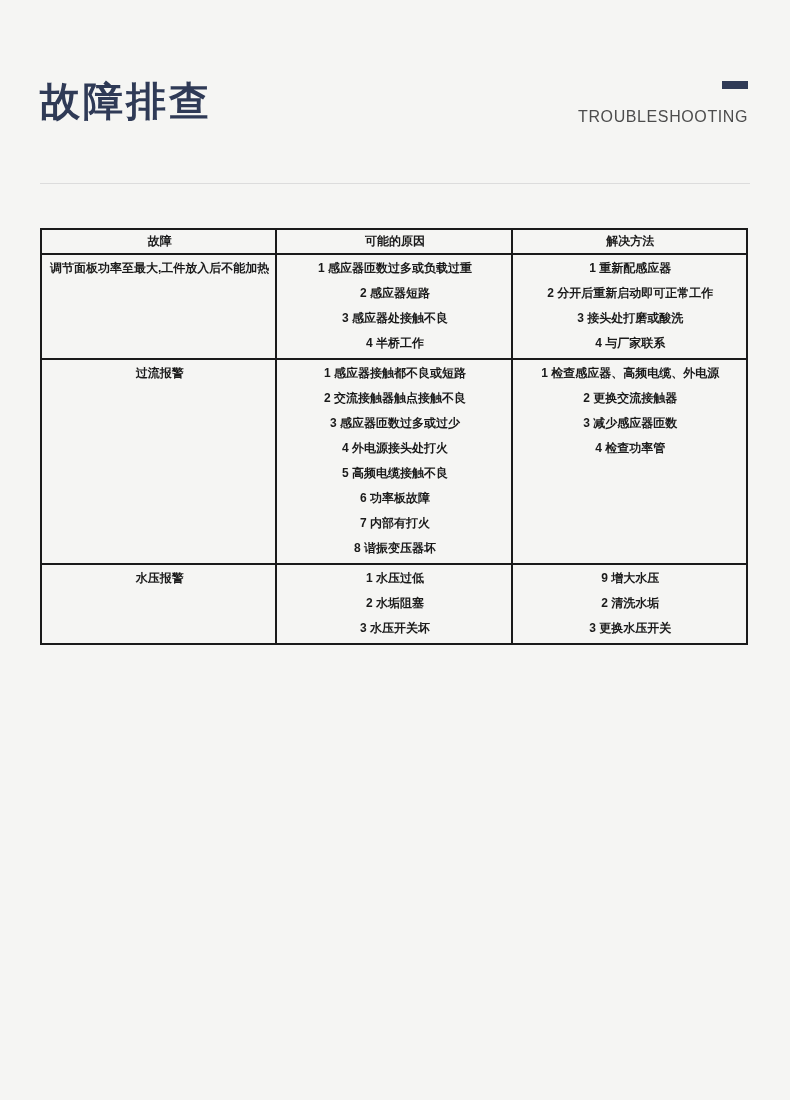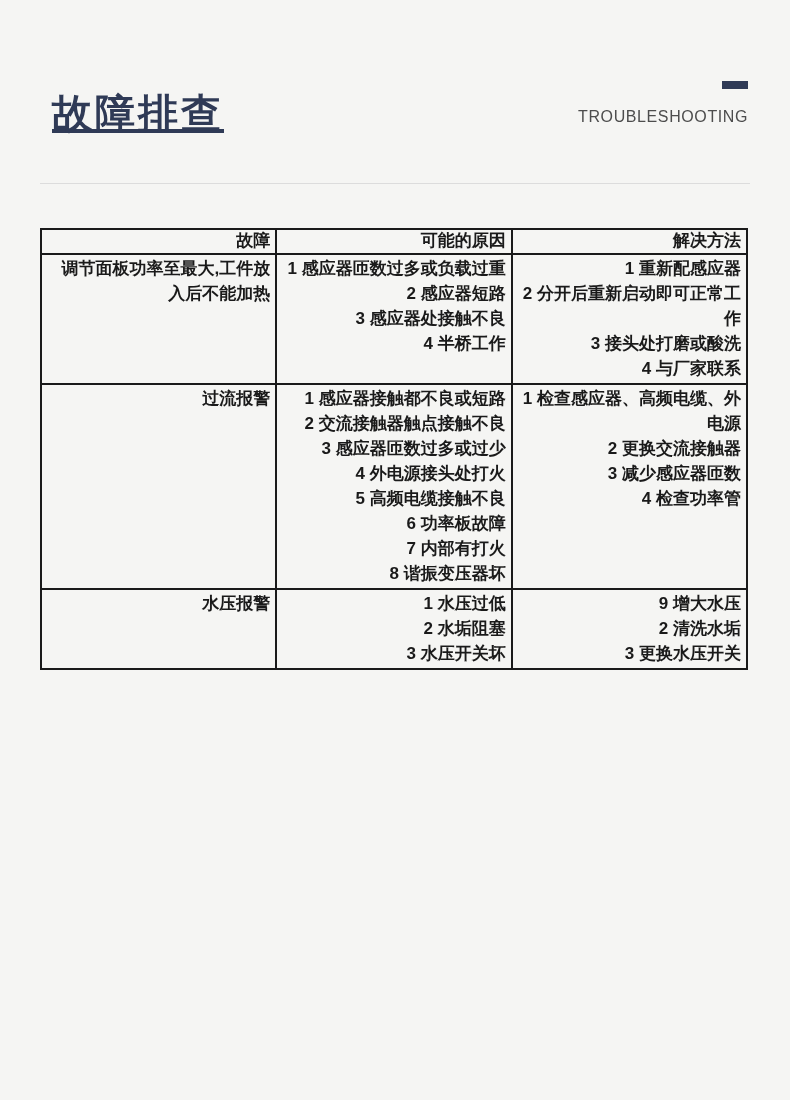--- a/index.html
+++ b/index.html
@@ -14,25 +14,24 @@
   html,body{margin:0;padding:0;}
   body{
     width:790px;height:1100px;position:relative;
     background:var(--bg);
     font-family:"Liberation Sans","DejaVu Sans",sans-serif;
     color:var(--text);
     overflow:hidden;
   }
   .page-title{
     position:absolute;left:40px;top:80px;
-    margin:12px;
+    margin:0;
     font-size:40px;font-weight:bold;line-height:1.05;
     letter-spacing:3px;
     color:var(--accent);
-    text-decoration:underline;
   }
   .brand-dash{
     position:absolute;right:42px;top:81px;
     width:26px;height:8px;
     background:var(--accent);
   }
   .page-subtitle{
     position:absolute;right:42px;top:108px;
     font-size:16px;font-weight:normal;
     letter-spacing:0.6px;
@@ -45,22 +44,22 @@
   }
   table.trouble-table{
     position:absolute;left:40px;top:228px;
     width:708px;
     border-collapse:collapse;table-layout:fixed;
     background:transparent;
   }
   .trouble-table th,
   .trouble-table td{
     border:2px solid var(--border);
-    font-size:17px;font-weight:bold;
-    text-align:right;vertical-align:top;
+    font-size:12px;font-weight:bold;
+    text-align:center;vertical-align:top;
     padding:1px 5px 2px 7px;
   }
   .trouble-table th{
     height:24px;line-height:20px;
     font-weight:bold;
   }
   .trouble-table td{
     line-height:25px;
   }
   .cell-line{

